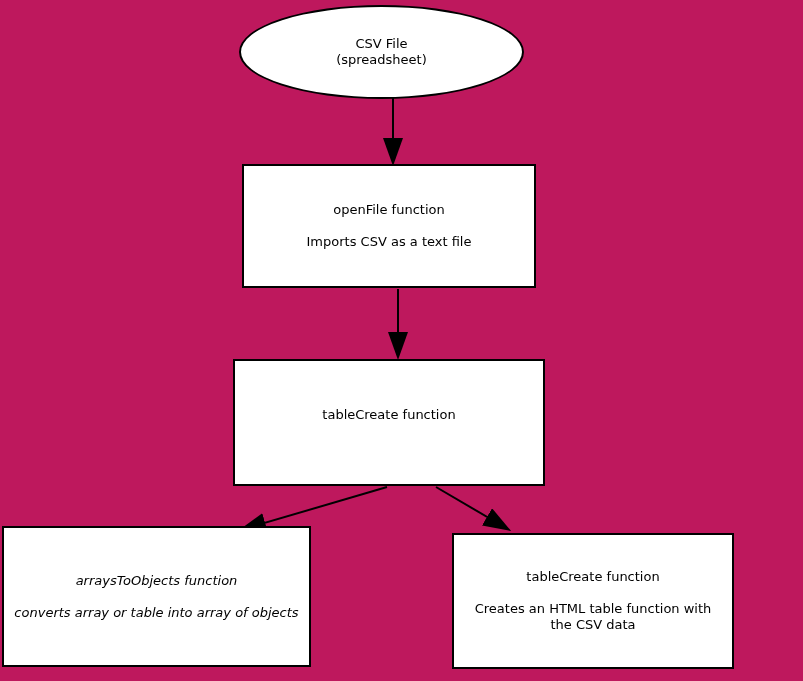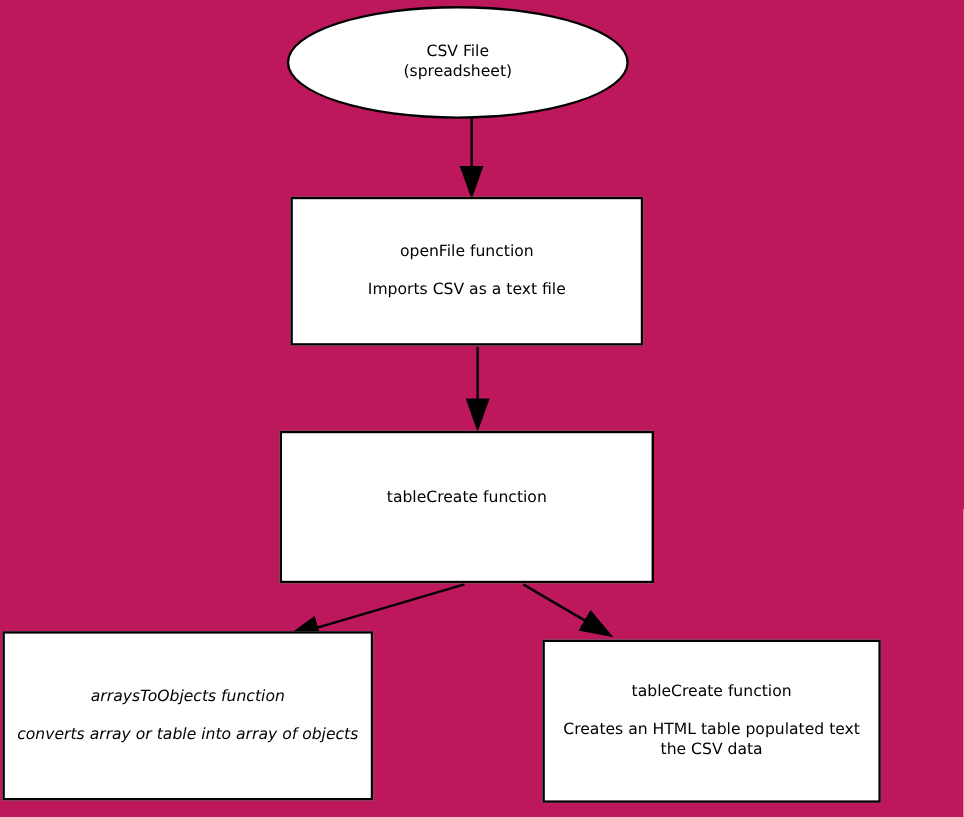--- a/index.html
+++ b/index.html
@@ -67,17 +67,17 @@
     <div class="title">tableCreate function</div>
   </div>
 
   <div class="node rect" style="left:2px; top:526px; width:309px; height:141px;font-style:italic;">
     <div class="title">arraysToObjects function</div>
     <div class="body">converts array or table into array of objects</div>
   </div>
 
   <div class="node rect" style="left:452px; top:533px; width:282px; height:136px;">
     <div class="title">tableCreate function</div>
-    <div class="body">Creates an HTML table populated text
+    <div class="body">Creates an HTML table function with
 the CSV data</div>
   </div>
 
 </div>
 
 </body></html>

